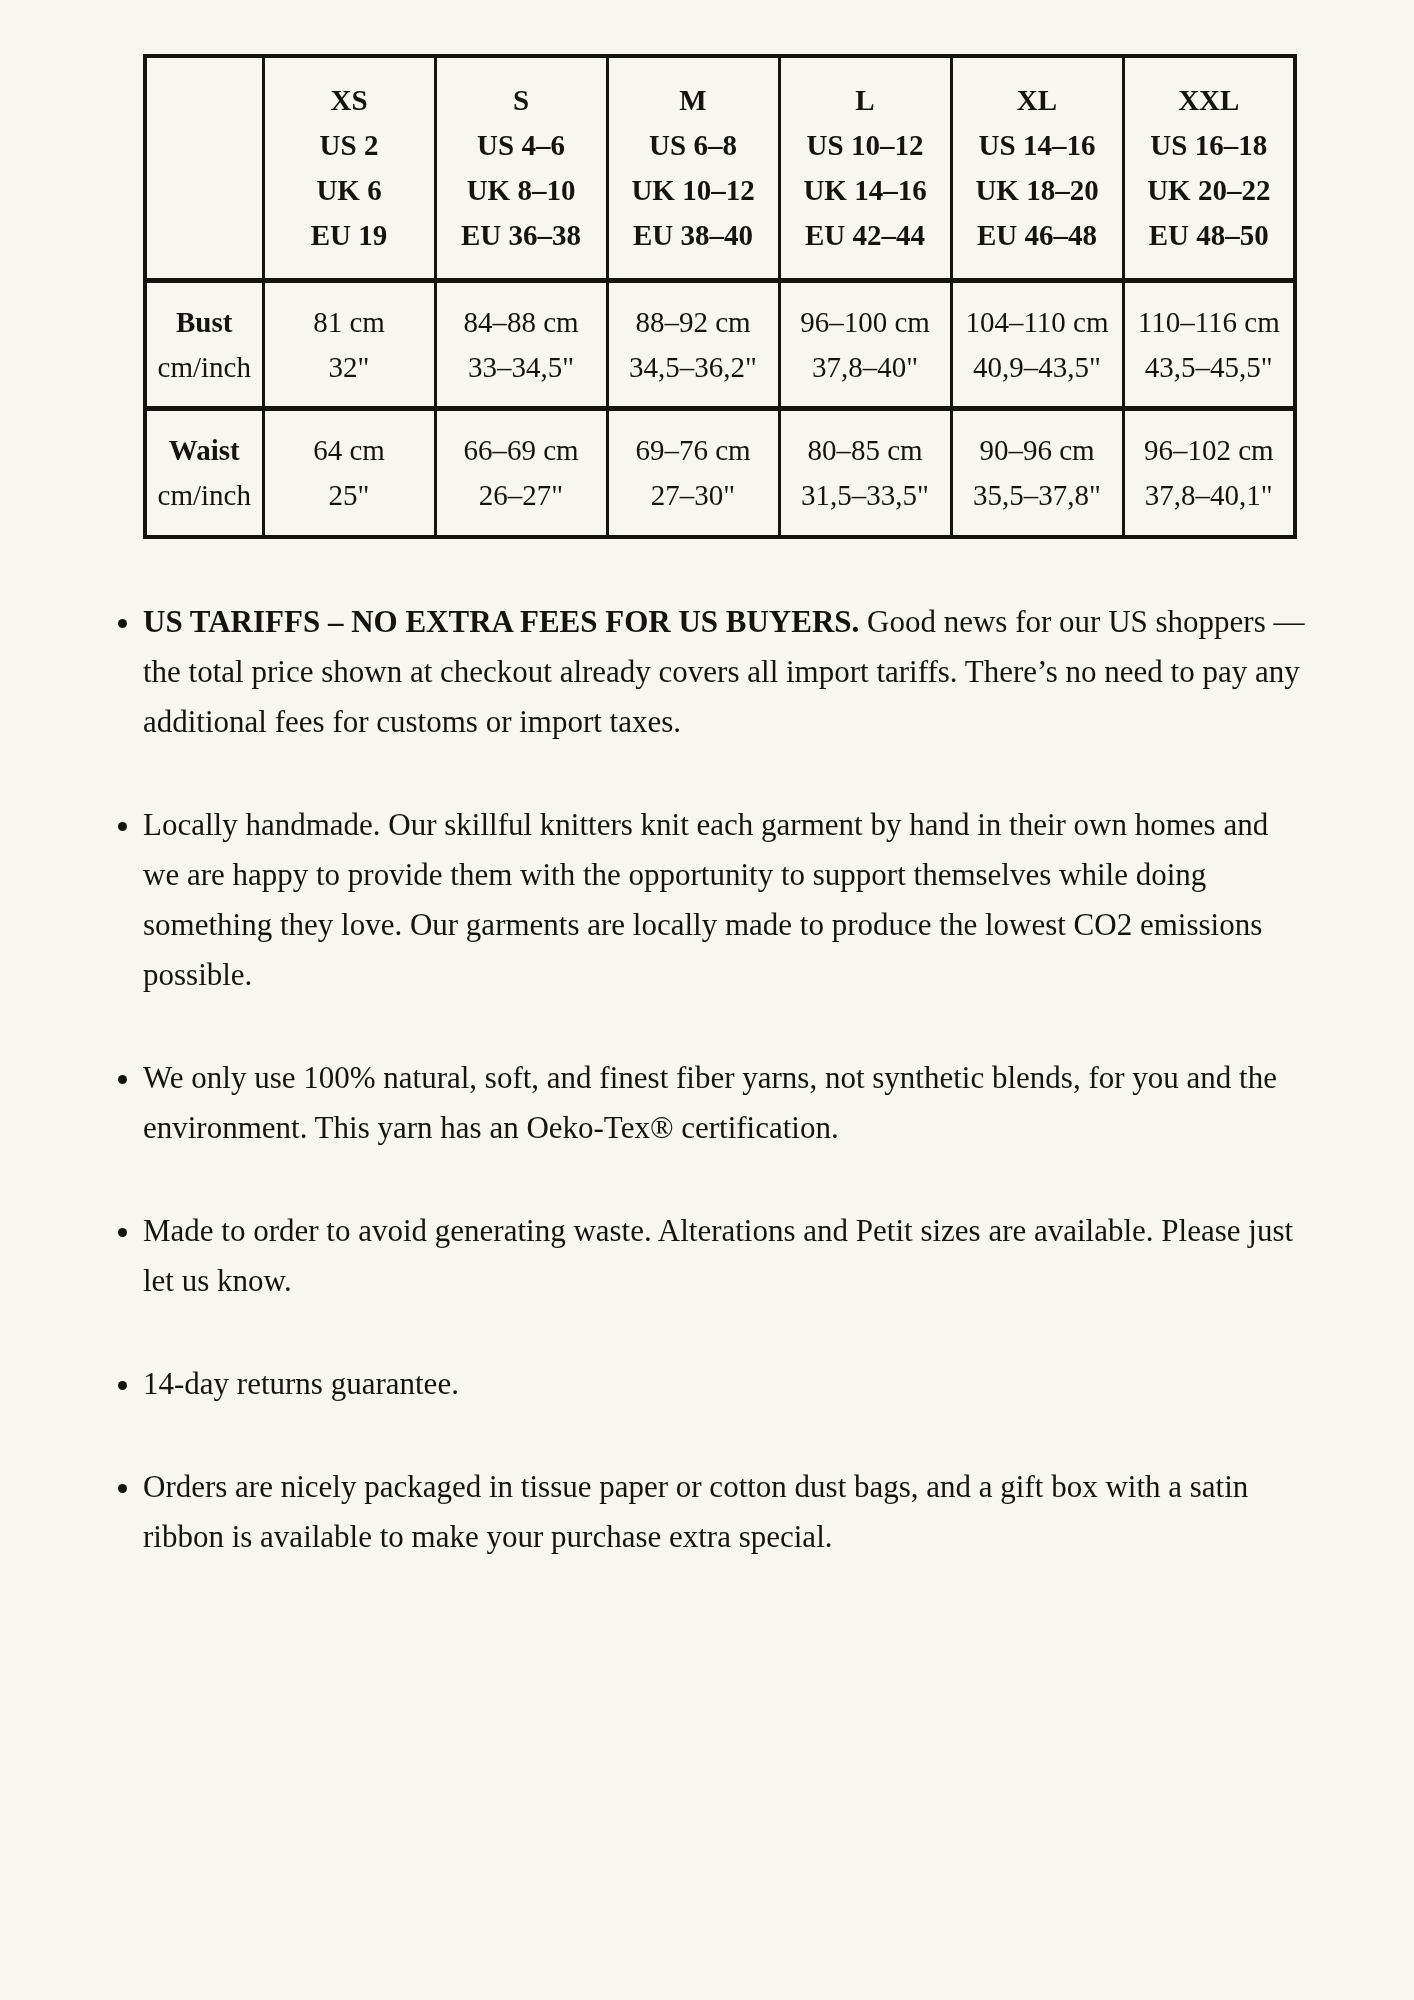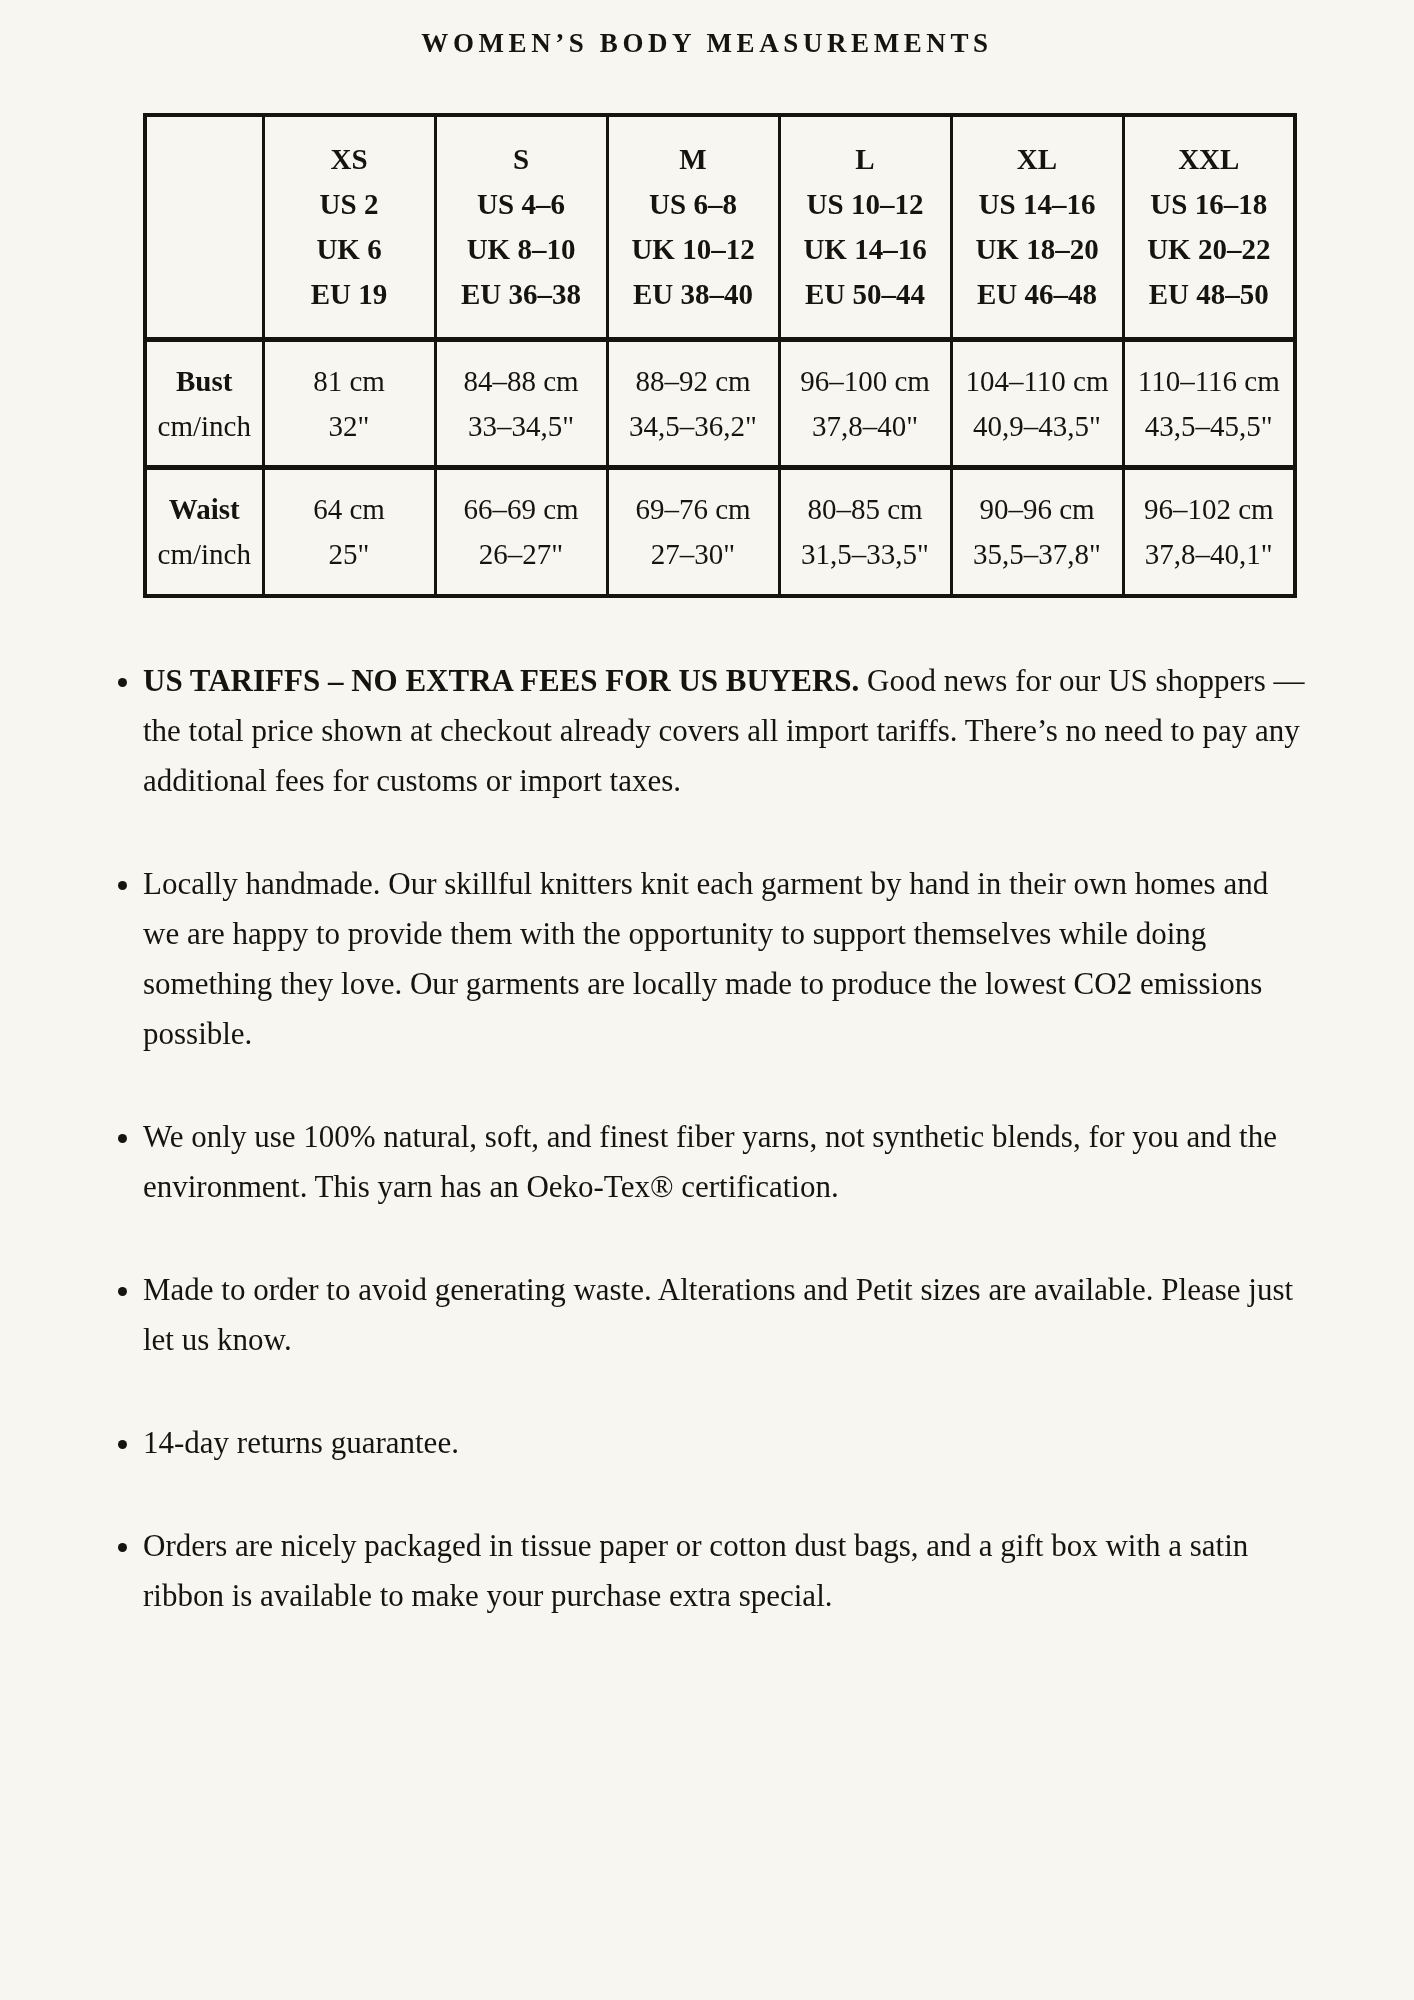--- a/index.html
+++ b/index.html
@@ -58,21 +58,20 @@
     margin-bottom:53px;
   }
   .notes li:last-child{margin-bottom:12px;}
   .notes li strong{font-weight:700;}
 </style>
 </head>
 <body>
 
 <div class="page">
 
-  <h2 class="doc-subtitle">WOMEN’S BODY MEASUREMENTS</h2>
 
   <table class="size-table">
     <thead>
       <tr>
         <th class="col-corner"></th>
         <th class="col-size">
           <div>XS</div>
           <div>US 2</div>
           <div>UK 6</div>
           <div>EU 19</div>
@@ -86,21 +85,21 @@
         <th class="col-size">
           <div>M</div>
           <div>US 6–8</div>
           <div>UK 10–12</div>
           <div>EU 38–40</div>
         </th>
         <th class="col-size">
           <div>L</div>
           <div>US 10–12</div>
           <div>UK 14–16</div>
-          <div>EU 50–44</div>
+          <div>EU 42–44</div>
         </th>
         <th class="col-size">
           <div>XL</div>
           <div>US 14–16</div>
           <div>UK 18–20</div>
           <div>EU 46–48</div>
         </th>
         <th class="col-size">
           <div>XXL</div>
           <div>US 16–18</div>

